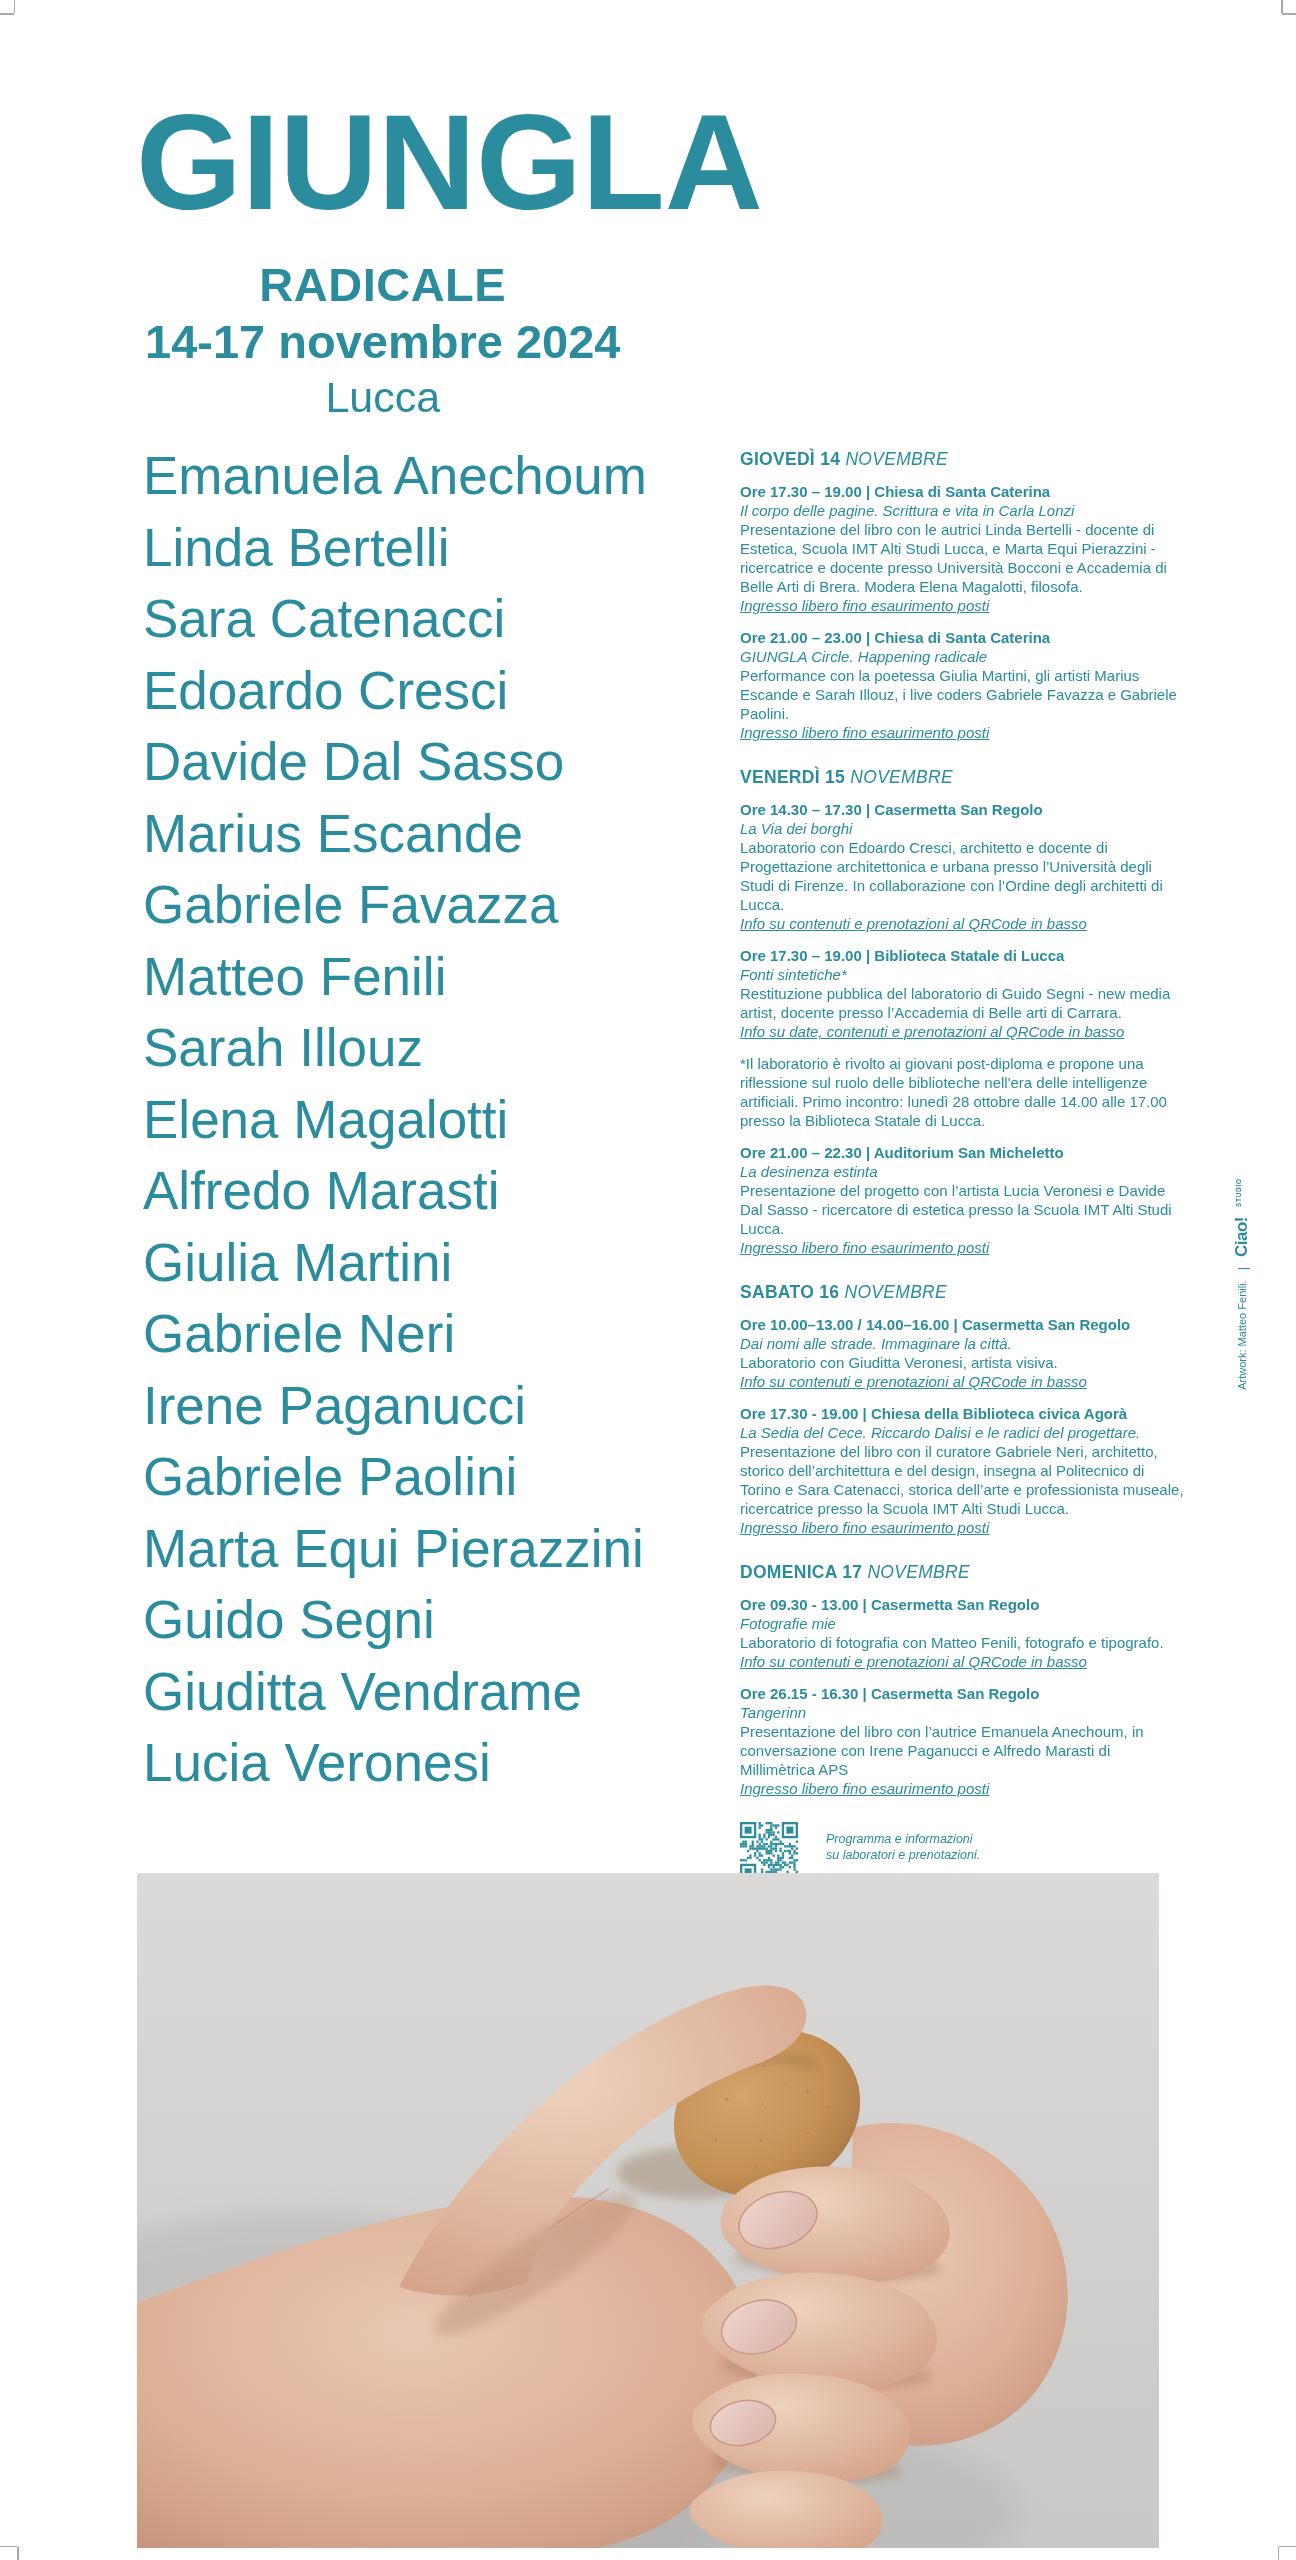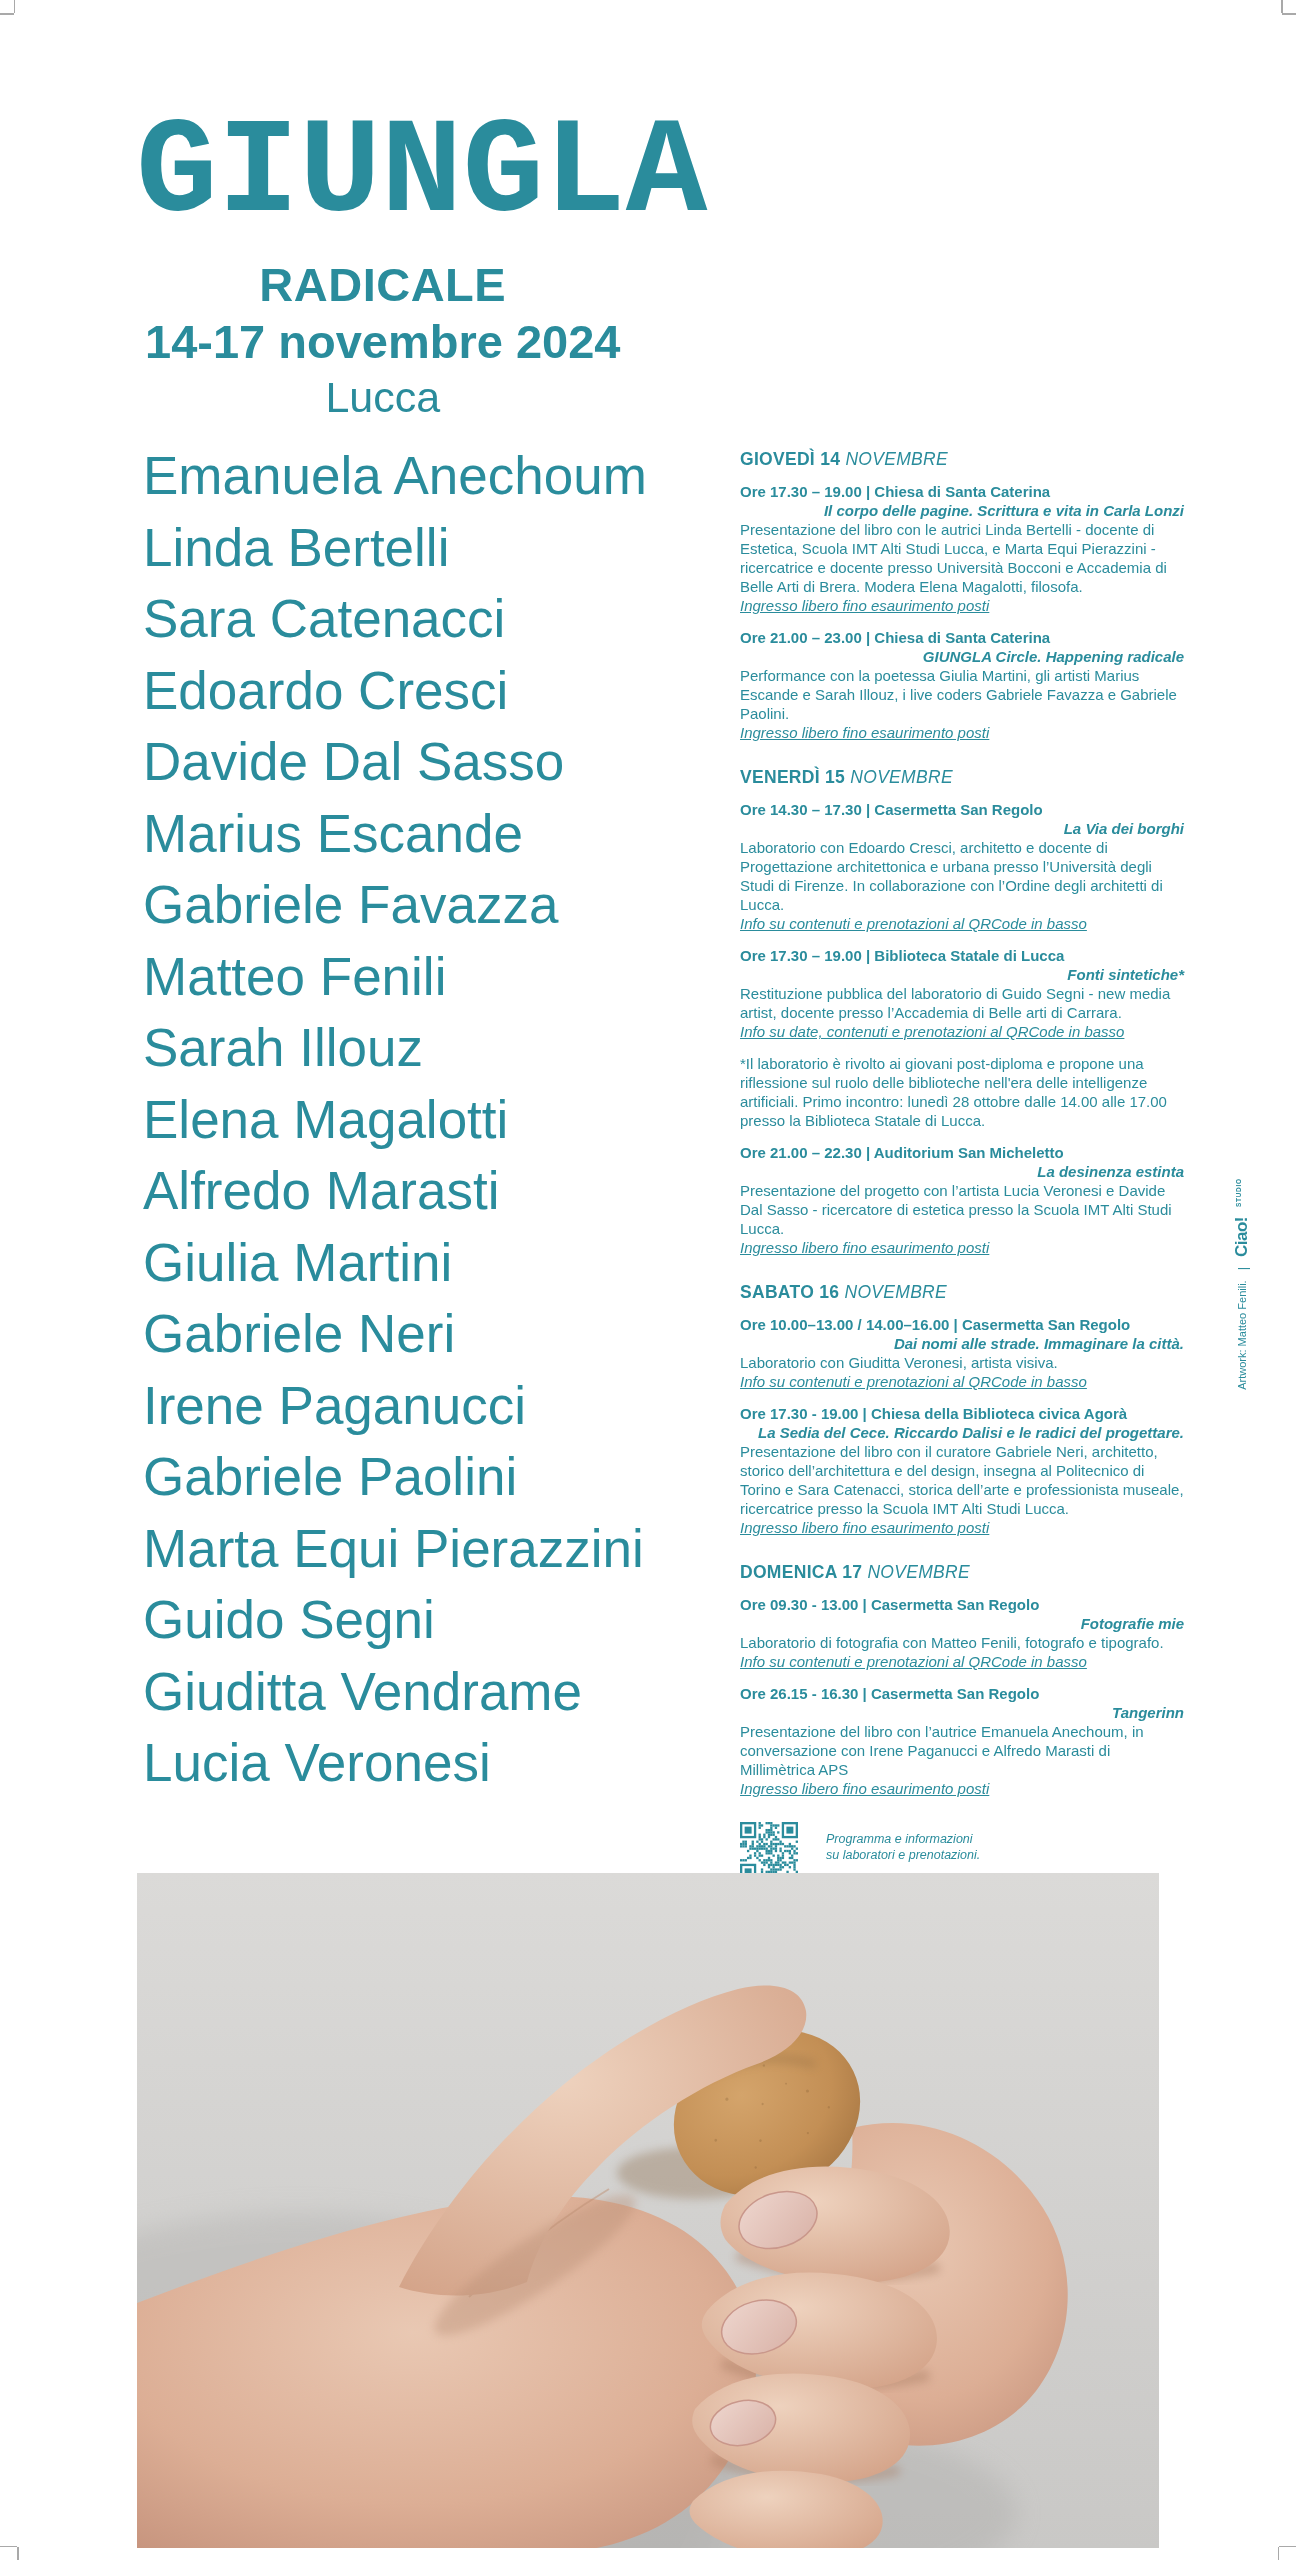--- a/index.html
+++ b/index.html
@@ -4,21 +4,21 @@
 <style>
   :root{ --teal:#2a8c9c; }
   html,body{ margin:0; padding:0; background:#ffffff; }
   body{ width:1296px; height:2560px; position:relative; overflow:hidden;
         font-family:"Liberation Sans",sans-serif; color:var(--teal); }
 
   
   .crop{ position:absolute; background:#a9a9a9; }
 
   
-  .logo{ position:absolute; left:136px; top:100px; font-family:Liberation Mono, monospace;
+  .logo{ position:absolute; left:136px; top:88px; font-family:Liberation Sans, sans-serif;
          font-weight:700; font-size:136px; line-height:1.1; letter-spacing:0px;
          color:var(--teal); }
 
   
   .subhead{ position:absolute; left:145px; top:256px;text-align:center; }
   .subhead .l1{ font-size:47px; font-weight:700; line-height:57px; letter-spacing:.5px; }
   .subhead .l2{ font-size:47px; font-weight:700; line-height:57px; }
   .subhead .l3{ font-size:43px; font-weight:400; line-height:54px; }
 
   
@@ -27,21 +27,21 @@
 
   
   .program{ position:absolute; left:740px; top:450px; width:444px;
             font-size:15px; line-height:19px; }
   .day-header{ font-size:17.5px; margin:26px 0 13px 0; letter-spacing:.3px; }
   .day-header.first{ margin-top:0; }
   .day-bold{ font-weight:700; }
   .day-italic{ font-style:italic; }
   .event{ margin-bottom:13px; }
   .ev-time{ font-weight:700; }
-  .ev-title{ font-weight:700; font-style:italic;text-align:right; }
+  .ev-title{ font-weight:400; font-style:italic; }
   .ev-note{ font-style:italic; text-decoration:underline; }
 
   
   .qr-row{ display:flex; gap:28px; margin-top:24px; }
   .qr-svg{ width:58px; height:58px; flex:0 0 58px; }
   .qr-caption{ font-style:italic; font-size:12.5px; line-height:16px; padding-top:9px; }
 
   
   .credit{ position:absolute; left:1242px; top:1284px;
            transform:translate(-50%,-50%) rotate(-90deg);

